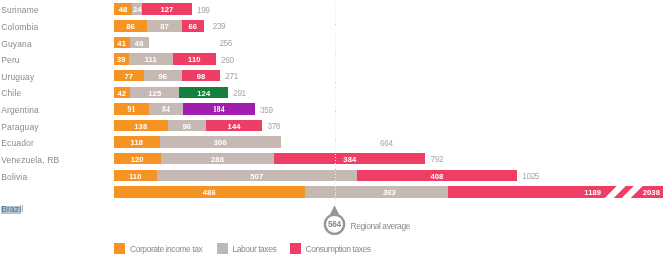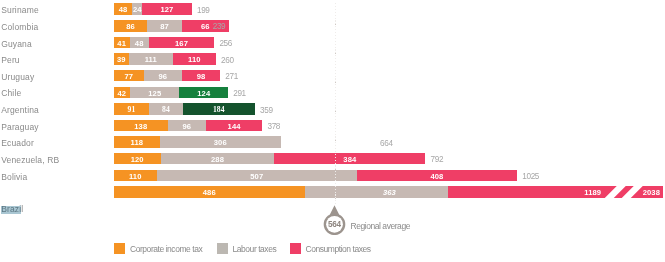--- a/index.html
+++ b/index.html
@@ -80,36 +80,33 @@
     </div>
     <div class="total" style="left: 196.966px; top: 5.8px;">199</div>
     <div class="cat-label" style="top: 22.92px;">Colombia</div>
     <div class="bar-row" style="top: 20.02px; left: 113.6px; width: 94.1182px;">
       <div class="seg" style="left: 0px; width: 33.8668px; background: rgb(245, 147, 35);">
         <span class="seg-val">86</span>
       </div>
       <div class="seg" style="left: 33.8668px; width: 34.2606px; background: rgb(198, 185, 179);">
         <span class="seg-val">87</span>
       </div>
-      <div class="seg" style="left: 68.1274px; width: 47px; background: rgb(239, 62, 102); text-align: right;">
+      <div class="seg" style="left: 68.1274px; width: 22px; background: rgb(239, 62, 102); text-align: right;">
         <span class="seg-val">66</span>
       </div>
     </div>
     <div class="total" style="left: 212.718px; top: 22.42px;">239</div>
     <div class="cat-label" style="top: 39.54px;">Guyana</div>
     <div class="bar-row" style="top: 36.64px; left: 113.6px; width: 100.813px;">
       <div class="seg" style="left: 0px; width: 16.1458px; background: rgb(245, 147, 35);">
         <span class="seg-val">41</span>
       </div>
       <div class="seg" style="left: 16.1458px; width: 18.9024px; background: rgb(198, 185, 179);">
         <span class="seg-val">48</span>
       </div>
-      <div class="seg" style="left: 35.0482px; width: 65.7646px; background: rgb(239, 62, 102);">
-        <span class="seg-val">167</span>
-      </div>
     </div>
     <div class="total" style="left: 219.413px; top: 39.04px;">256</div>
     <div class="cat-label" style="top: 56.16px;">Peru</div>
     <div class="bar-row" style="top: 53.26px; left: 113.6px; width: 102.388px;">
       <div class="seg" style="left: 0px; width: 15.3582px; background: rgb(245, 147, 35);">
         <span class="seg-val">39</span>
       </div>
       <div class="seg" style="left: 15.3582px; width: 43.7118px; background: rgb(198, 185, 179);">
         <span class="seg-val">111</span>
       </div>
@@ -145,21 +142,21 @@
     </div>
     <div class="total" style="left: 233.196px; top: 88.9px;">291</div>
     <div class="cat-label" style="top: 106.02px;">Argentina</div>
     <div class="bar-row" style="top: 103.12px; left: 113.6px; width: 141.374px; font-family: Liberation Serif, serif;">
       <div class="seg" style="left: 0px; width: 35.8358px; background: rgb(245, 147, 35);">
         <span class="seg-val">91</span>
       </div>
       <div class="seg" style="left: 35.8358px; width: 33.0792px; background: rgb(198, 185, 179);">
         <span class="seg-val">84</span>
       </div>
-      <div class="seg" style="left: 68.915px; width: 72.4592px; background: #14532d;">
+      <div class="seg" style="left: 68.915px; width: 72.4592px; background: #a21caf;">
         <span class="seg-val">184</span>
       </div>
     </div>
     <div class="total" style="left: 259.974px; top: 105.52px;">359</div>
     <div class="cat-label" style="top: 122.64px;">Paraguay</div>
     <div class="bar-row" style="top: 119.74px; left: 113.6px; width: 148.856px;">
       <div class="seg" style="left: 0px; width: 54.3444px; background: rgb(245, 147, 35);">
         <span class="seg-val">138</span>
       </div>
       <div class="seg" style="left: 54.3444px; width: 37.8048px; background: rgb(198, 185, 179);">

